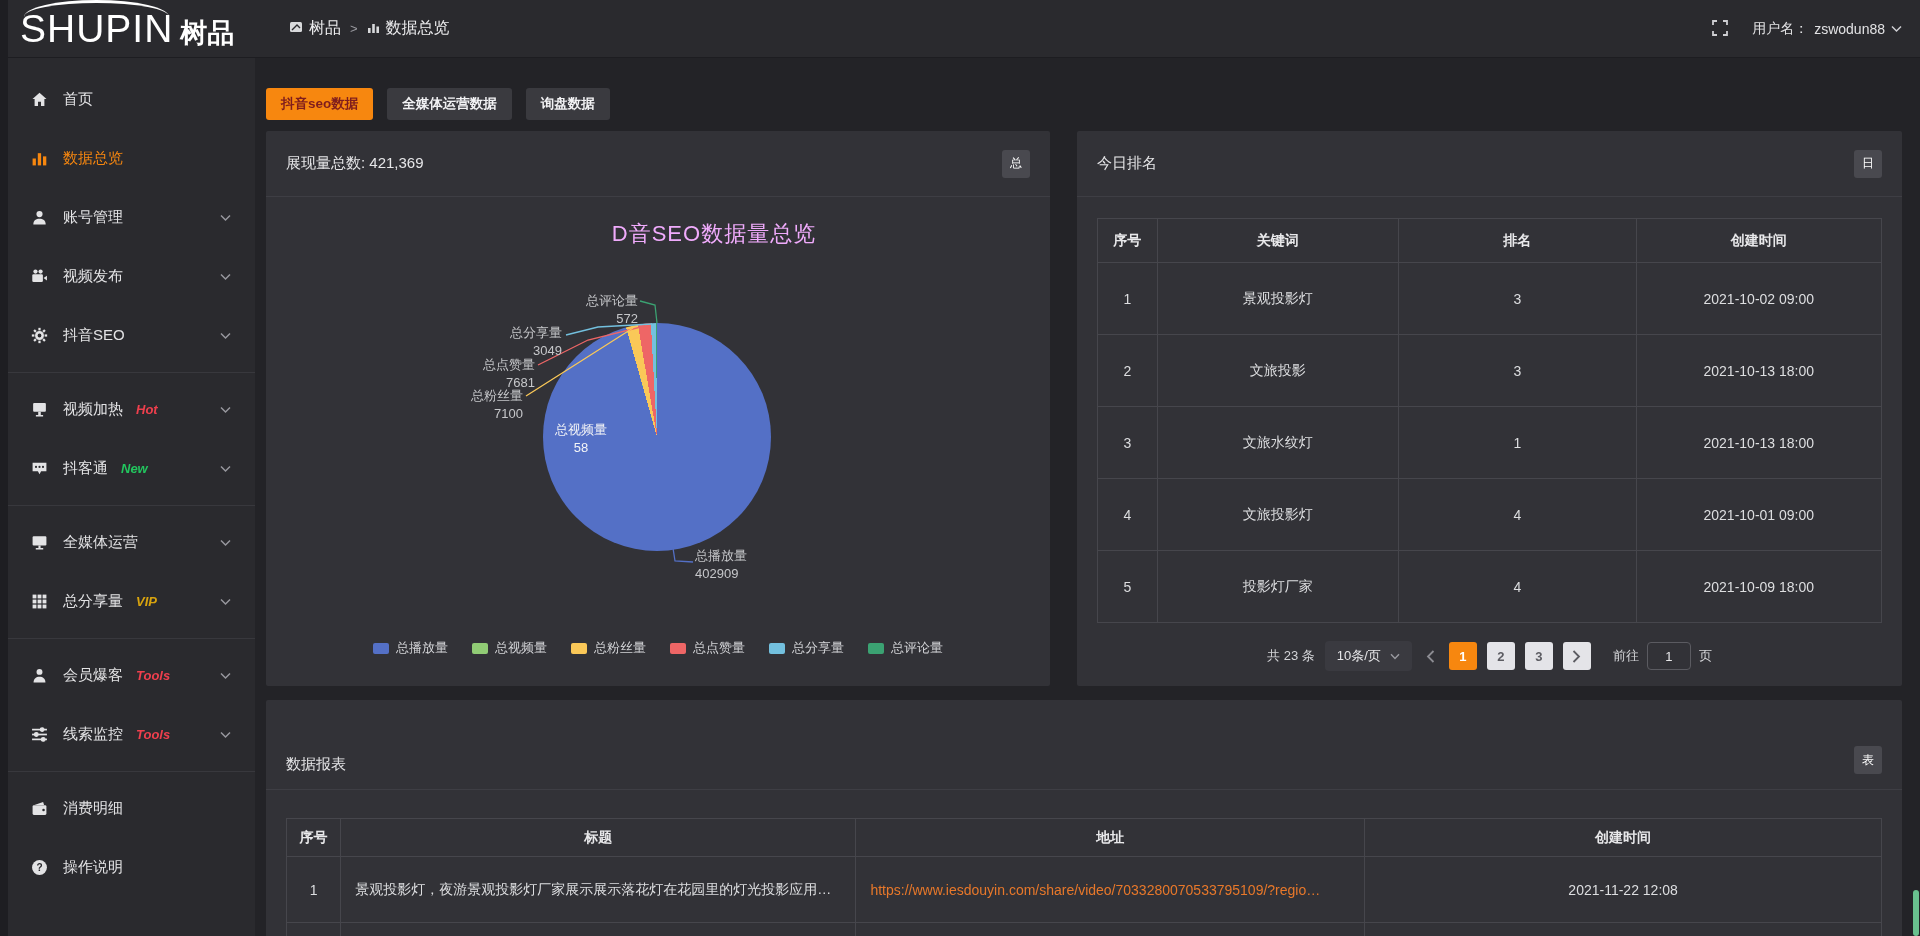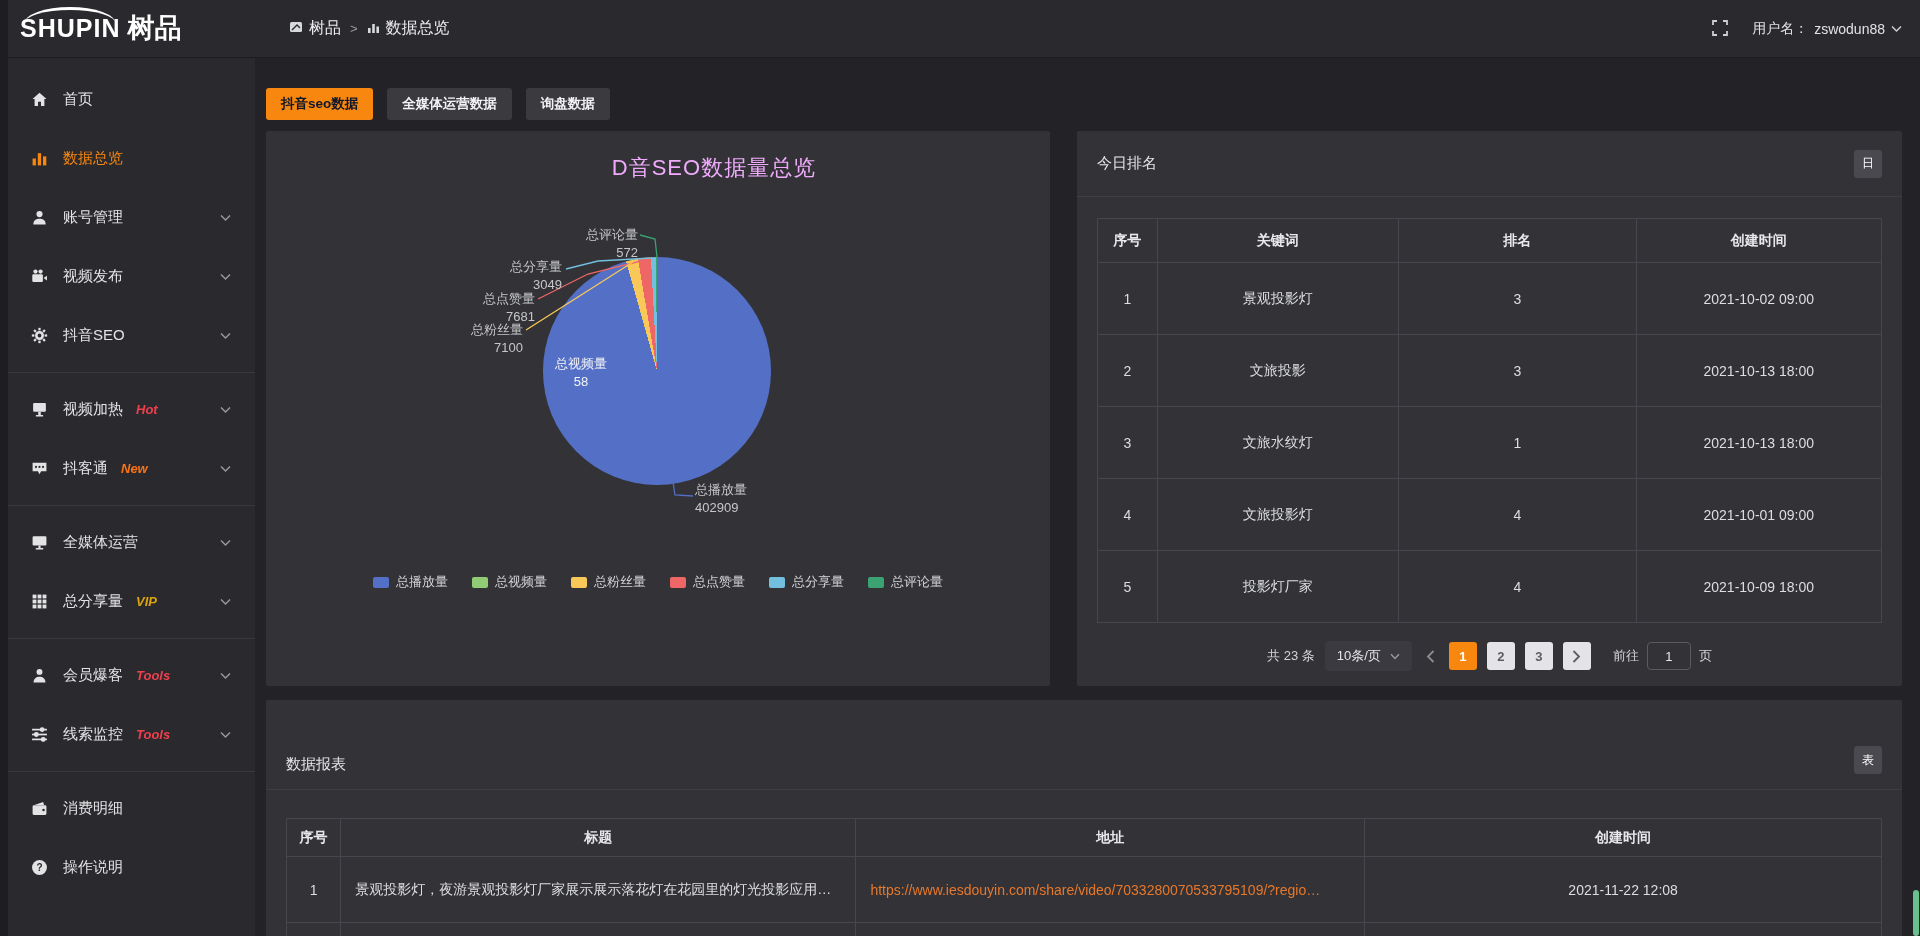--- a/index.html
+++ b/index.html
@@ -4,21 +4,21 @@
 <style>
   *{margin:0;padding:0;box-sizing:border-box}
   html,body{width:1920px;height:936px;overflow:hidden;background:#232327;
     font-family:"Liberation Sans","DejaVu Sans",sans-serif}
   .stage{position:relative;width:1920px;height:936px;background:#232327;color:#e4e4e6;overflow:hidden}
 
   
   .header{position:absolute;left:0;top:0;width:1920px;height:58px;background:#2a2a2e;
     display:flex;align-items:center;z-index:3;border-bottom:1px solid #1d1d21}
   .logo{width:255px;padding-left:20px;display:flex;align-items:baseline;gap:7px;flex:none}
-  .logo-en{position:relative;font-weight:bold;font-size:25px;letter-spacing:1px;color:#fff;line-height:1}
+  .logo-en{position:relative;font-weight:normal;font-size:39px;letter-spacing:1px;color:#fff;line-height:1}
   .logo-en::before{content:"";position:absolute;left:4px;right:4px;top:-9px;height:14px;
     border-top:3px solid #fff;border-radius:50% 50% 0 0 / 100% 100% 0 0}
   .logo-cn{font-weight:bold;font-size:27px;color:#fff;line-height:1}
   .breadcrumb{display:flex;align-items:center;gap:9px;margin-left:34px;font-size:16px;color:#ececee}
   .crumb{display:flex;align-items:center;gap:6px;cursor:pointer}
   .crumb-sep{color:#9a9aa0;font-size:13px}
   .header-right{margin-left:auto;display:flex;align-items:flex-start;gap:24px;padding-right:18px;
     font-size:14px;color:#e2e2e4}
   .user{display:flex;align-items:center;gap:6px;cursor:pointer}
 
@@ -31,21 +31,21 @@
   .menu-item .mi{width:18px;height:18px;margin-right:15px;flex:none;display:flex;align-items:center;justify-content:center}
   .menu-item.active{color:var(--accent-orange,#f7870f)}
   .menu-item .chev{margin-left:auto;color:#97979d;display:flex}
   .badge{margin-left:13px;font-size:13px;font-style:italic;font-weight:bold}
   .menu-div{border-top:1px solid #38383d;margin:7px 0}
 
   
   .tabs{position:absolute;left:266px;top:88px;display:flex;gap:14px}
   .tab{height:32px;padding:0 15px;display:flex;align-items:center;font-size:13.5px;font-weight:bold;
     color:#f2f2f4;background:#3a3a3f;border:none;border-radius:3px;cursor:pointer}
-  .tab.active{background:var(--accent-orange,#f7870f);color:#0f172a}
+  .tab.active{background:var(--accent-orange,#f7870f);color:#7f1d1d}
 
   
   .panel{position:absolute;background:#323237;border-radius:2px}
   #panel-overview{left:266px;top:131px;width:784px;height:555px}
   #panel-ranking{left:1077px;top:131px;width:825px;height:555px}
   #panel-report{left:266px;top:700px;width:1636px;height:560px}
   .panel-head{height:66px;display:flex;align-items:center;justify-content:space-between;
     padding:0 20px;border-bottom:1px solid #3e3e44;font-size:15px;color:#e6e6e8}
   #panel-report .panel-head{height:90px;align-items:flex-end;padding-bottom:15px}
   .corner-btn{width:28px;height:28px;background:#49494f;border:none;border-radius:3px;color:#fff;
@@ -247,21 +247,21 @@
           <svg width="17" height="17" viewBox="0 0 16 16">
             <path d="M1.5 2.5 H14.5 V10.5 H9.5 L8 13.5 L6.5 10.5 H1.5 Z" fill="currentColor"></path>
             <g fill="#2a2a2e">
               <circle cx="4.7" cy="6.5" r="1"></circle>
               <circle cx="8" cy="6.5" r="1"></circle>
               <circle cx="11.3" cy="6.5" r="1"></circle>
             </g>
           </svg>
         </span>
       <span>抖客通</span>
-      <span class="badge" style="color: #f97316;">New</span>
+      <span class="badge" style="color: #22c55e;">New</span>
       <span class="chev">
           <svg width="11" height="8" viewBox="0 0 11 8" fill="none" stroke="currentColor" stroke-width="1.5">
             <polyline points="1,1.5 5.5,6 10,1.5"></polyline>
           </svg>
         </span>
     </div>
     <div class="menu-div"></div>
     <div class="menu-item">
       <span class="mi">
           <svg width="17" height="17" viewBox="0 0 16 16" fill="currentColor">
@@ -360,20 +360,24 @@
     </div>
   </div>
 
   <div class="tabs">
     <button class="tab active">抖音seo数据</button>
     <button class="tab">全媒体运营数据</button>
     <button class="tab">询盘数据</button>
   </div>
 
   <div class="panel" id="panel-overview">
+    <div class="panel-head">
+      <span>展现量总数: 421,369</span>
+      <button class="corner-btn">总</button>
+    </div>
     <div class="chart-area">
       <div class="chart-title">D音SEO数据量总览</div>
       <div class="pie" style="background: conic-gradient(rgb(84, 112, 198) 0deg, rgb(84, 112, 198) 344.229deg, rgb(145, 204, 117) 344.229deg, rgb(145, 204, 117) 344.278deg, rgb(250, 200, 88) 344.278deg, rgb(250, 200, 88) 350.344deg, rgb(238, 102, 102) 350.344deg, rgb(238, 102, 102) 356.906deg, rgb(115, 192, 222) 356.906deg, rgb(115, 192, 222) 359.511deg, rgb(59, 162, 114) 359.511deg, rgb(59, 162, 114) 360deg);"></div>
       <svg class="lines" viewBox="0 0 784 488" fill="none" stroke-width="1.3">
         <polyline points="374,104 389,108 391,126" stroke="#3ba272"></polyline>
         <polyline points="300,138 332,130 386,127" stroke="#73c0de"></polyline>
         <polyline points="272,168 322,143 379,129" stroke="#ee6666"></polyline>
         <polyline points="260,199 312,166 367,131" stroke="#fac858"></polyline>
         <polyline points="407,351 409,364 427,365" stroke="#5470c6"></polyline>
       </svg>

